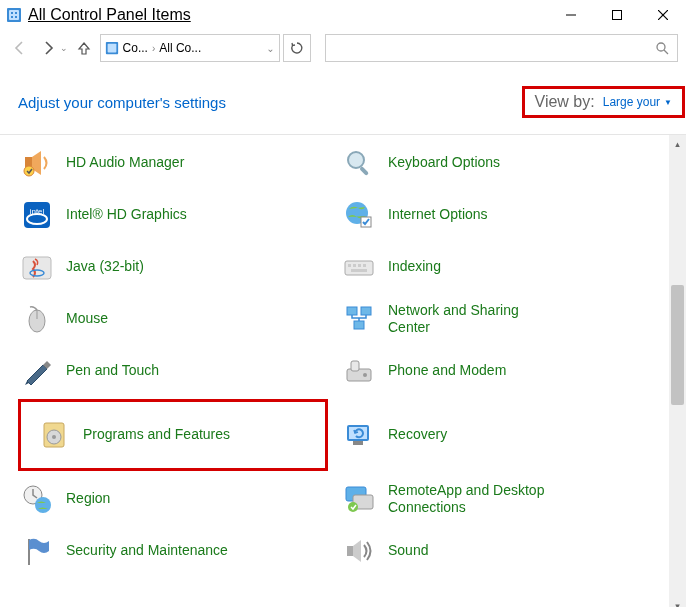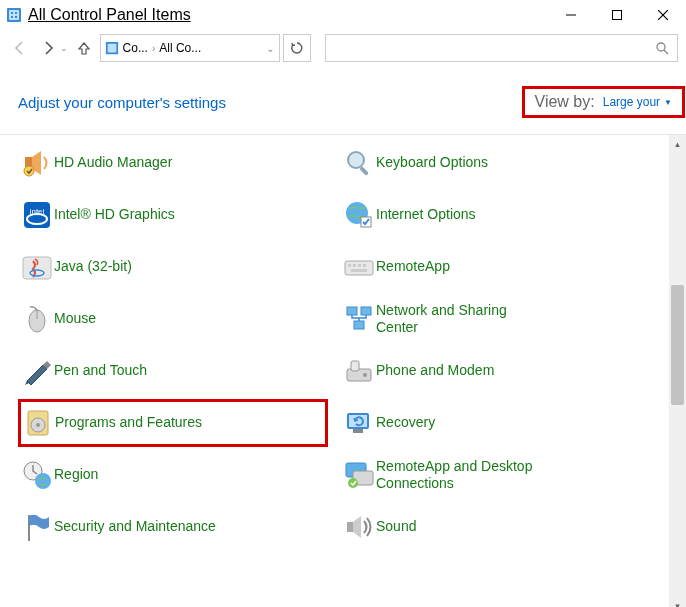--- a/index.html
+++ b/index.html
@@ -125,27 +125,27 @@
   .grid {
     display: grid;
     grid-template-columns: 1fr 1fr;
     column-gap: 12px;
     row-gap: 4px;
     padding-right: 28px;
   }
   .item {
     display: flex;
     align-items: center;
-    gap: 0;
+    gap: 12px;
     min-height: 48px;
     padding: 2px;
   }
   .item.highlight {
     border: 3px solid #d40000;
-    padding: 0;
+    padding: 16px;
     text-align: right;
   }
   .item .icon {
     width: 34px; height: 34px;
     display: flex; align-items: center; justify-content: center;
     flex-shrink: 0;
   }
   .item .label {
     color: #1a7a1a;
     font-size: 14px;
@@ -331,21 +331,21 @@
       <span class="icon">
         <svg width="32" height="32" viewBox="0 0 32 32">
             <rect x="2" y="10" width="28" height="14" rx="2" fill="#e8e8e8" stroke="#aaa"></rect>
             <rect x="5" y="13" width="3" height="3" fill="#ccc"></rect>
             <rect x="10" y="13" width="3" height="3" fill="#ccc"></rect>
             <rect x="15" y="13" width="3" height="3" fill="#ccc"></rect>
             <rect x="20" y="13" width="3" height="3" fill="#ccc"></rect>
             <rect x="8" y="18" width="16" height="3" fill="#ccc"></rect>
           </svg>
       </span>
-      <span class="label">RemoteApp</span>
+      <span class="label">Indexing</span>
     </div>
 
     <div class="item">
       <span class="icon">
         <svg width="32" height="32" viewBox="0 0 32 32">
             <ellipse cx="16" cy="18" rx="8" ry="11" fill="#d8d8d8" stroke="#999"></ellipse>
             <line x1="16" y1="7" x2="16" y2="16" stroke="#999"></line>
             <path d="M16 7 Q13 3 9 4" fill="none" stroke="#999" stroke-width="1.5"></path>
           </svg>
       </span>

